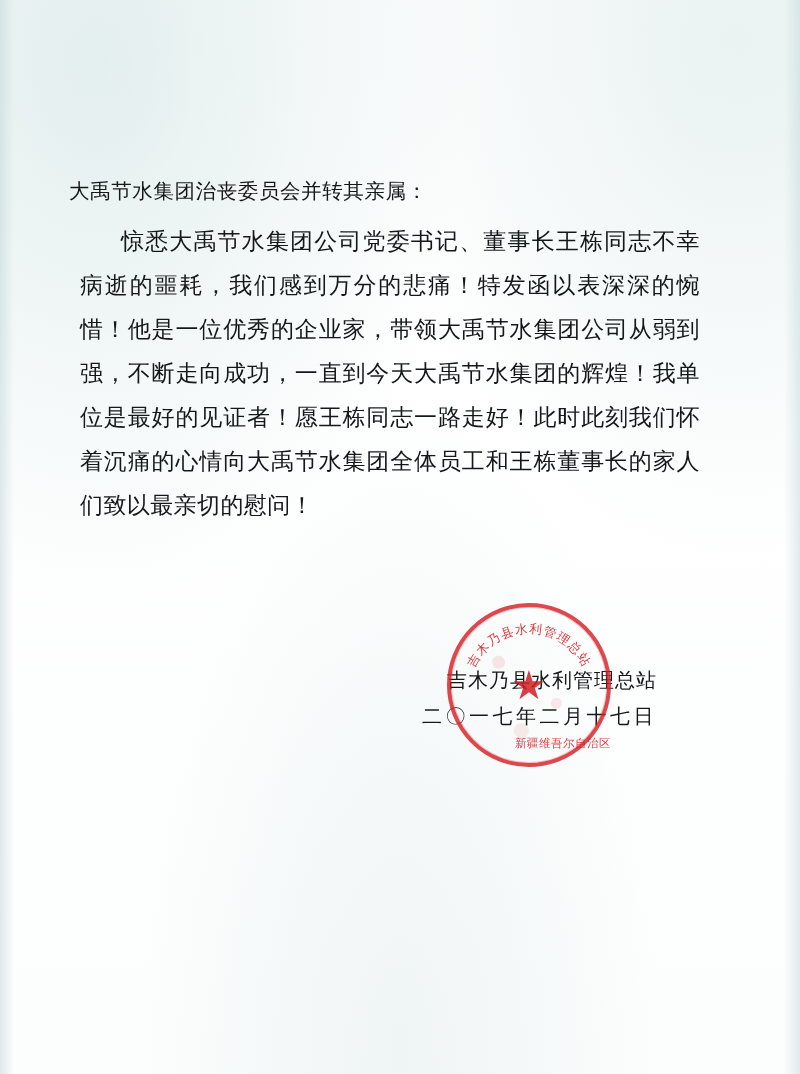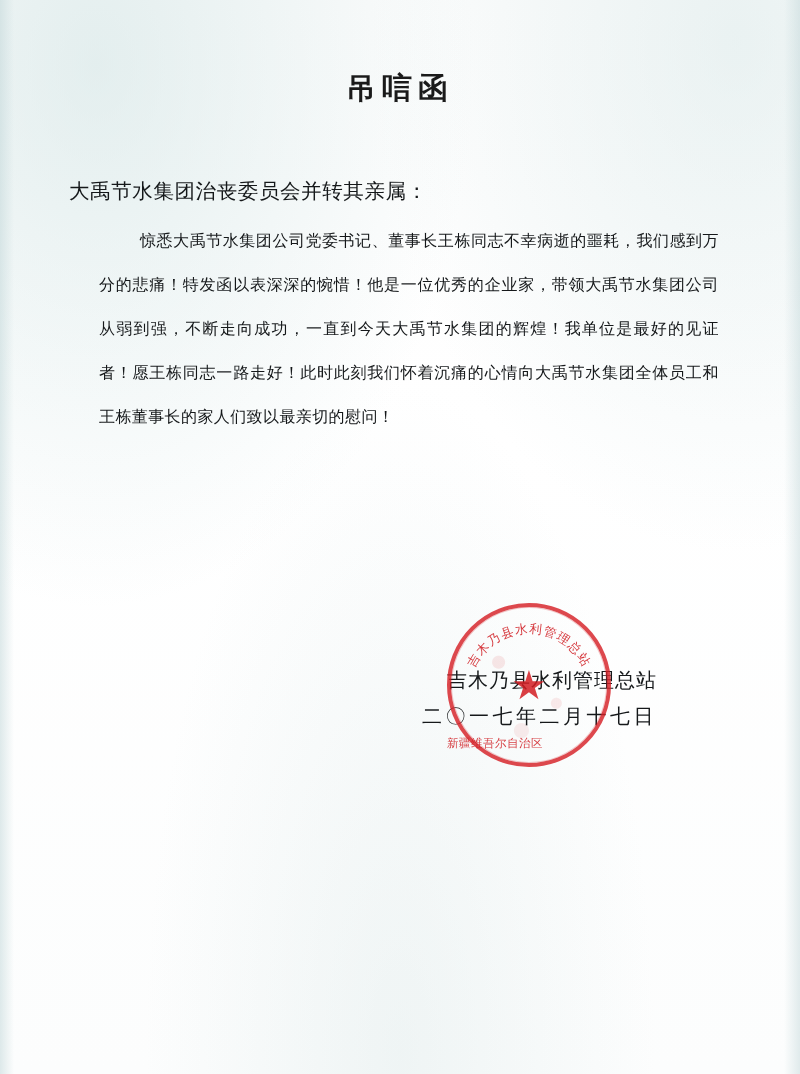--- a/index.html
+++ b/index.html
@@ -62,23 +62,23 @@
     left: 69px;
     font-size: 20.5px;
     color: #15181a;
     letter-spacing: 0.6px;
     font-family: "DejaVu Serif", serif;
   }
 
   .body-text {
     position: absolute;
     top: 219px;
-    left: 99px;
+    left: 80px;
     width: 620px;
-    font-size: 16px;
+    font-size: 23px;
     line-height: 44px;
     color: #15181a;
     letter-spacing: 0.4px;
     text-align: justify;
     text-justify: inter-character;
     text-indent: 41px;
     font-family: "DejaVu Serif", serif;
   }
 
   .signature-block {
@@ -139,42 +139,41 @@
     fill: rgba(208, 28, 34, 0.88);
     font-family: "DejaVu Sans", sans-serif;
     font-size: 12.5px;
     letter-spacing: 1.2px;
   }
   .seal-bottom-text {
     position: absolute;
     left: 0;
     bottom: 16px;
     width: 164px;
-    text-align: left;
+    text-align: right;
     font-size: 11.5px;
     color: rgba(208, 28, 34, 0.85);
     font-family: "DejaVu Sans", sans-serif;
     letter-spacing: 0.5px;
   }
   .seal-speckle {
     position: absolute;
     inset: 6px;
     border-radius: 50%;
     background:
       radial-gradient(circle at 30% 35%, rgba(214,32,38,0.10) 0 6px, rgba(255,255,255,0) 7px),
       radial-gradient(circle at 68% 62%, rgba(214,32,38,0.09) 0 5px, rgba(255,255,255,0) 6px),
       radial-gradient(circle at 45% 80%, rgba(214,32,38,0.08) 0 7px, rgba(255,255,255,0) 8px);
   }
 </style>
 </head>
 <body>
 
 <div id="page">
 
-  <div class="doc-title">吊唁函</div>
 
   <div class="salutation">大禹节水集团治丧委员会并转其亲属：</div>
 
   <div class="body-text">惊悉大禹节水集团公司党委书记、董事长王栋同志不幸病逝的噩耗，我们感到万分的悲痛！特发函以表深深的惋惜！他是一位优秀的企业家，带领大禹节水集团公司从弱到强，不断走向成功，一直到今天大禹节水集团的辉煌！我单位是最好的见证者！愿王栋同志一路走好！此时此刻我们怀着沉痛的心情向大禹节水集团全体员工和王栋董事长的家人们致以最亲切的慰问！</div>
 
   <div class="signature-block">
     <div class="sign-org">吉木乃县水利管理总站</div>
     <div class="sign-date">二〇一七年二月十七日</div>
   </div>
 

